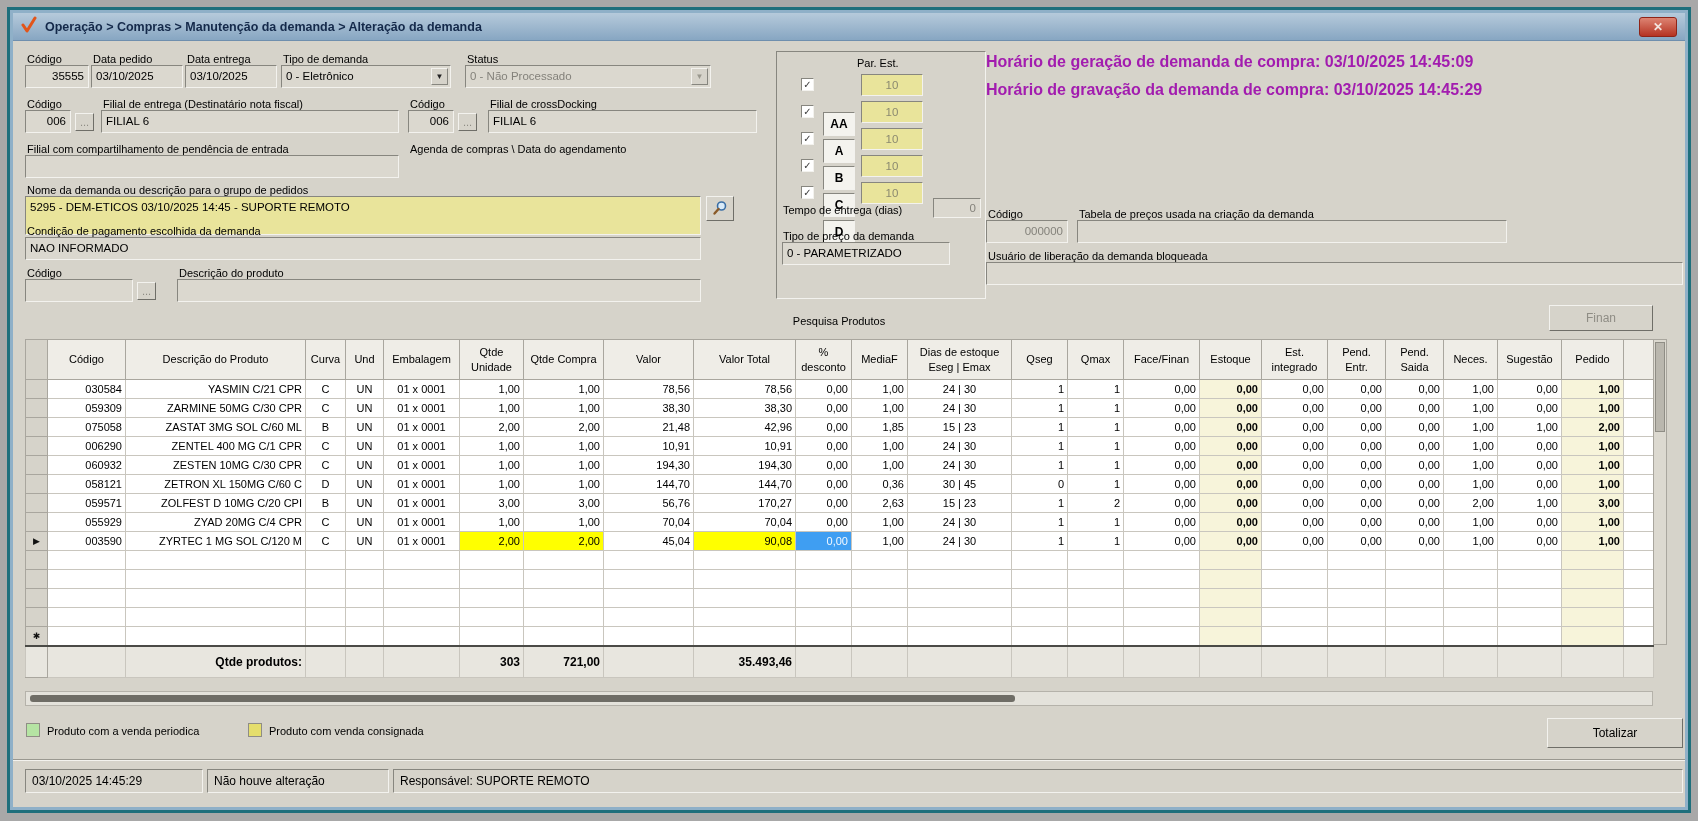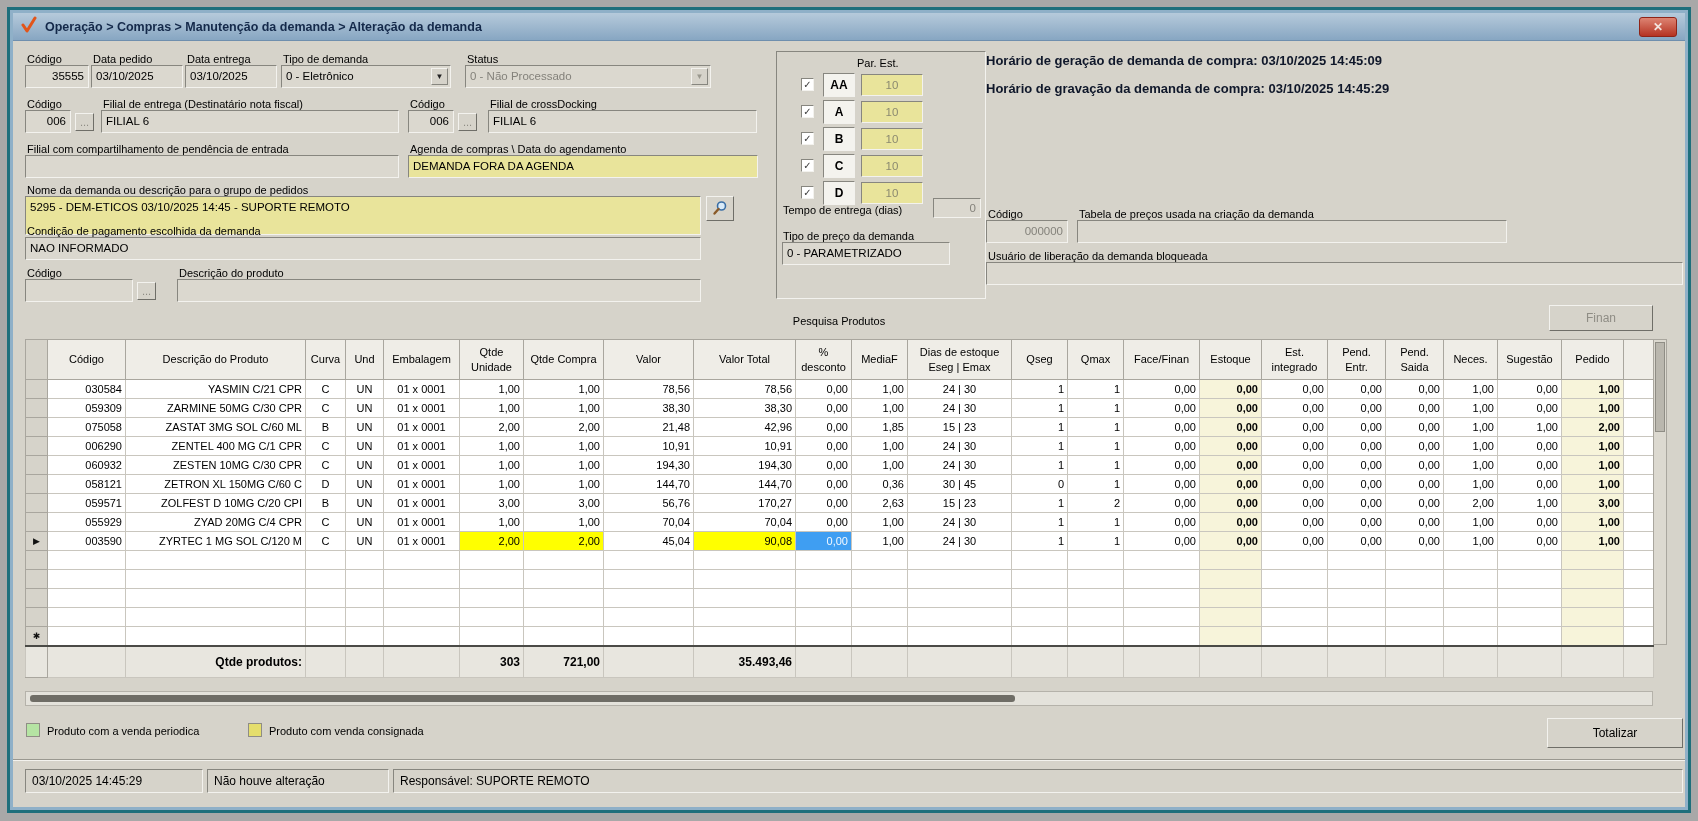--- a/index.html
+++ b/index.html
@@ -26,25 +26,25 @@
   .combo-arrow.dim { color: #9a988e; }
   .btn3d { position: absolute; background: #d6d3ca; border: 1px solid; border-color: #f3f2ee #6f6e68 #6f6e68 #f3f2ee;
            font-size: 11px; display: flex; align-items: center; justify-content: center; color: #000; cursor: default; }
   .btn3d.dimtext { color: #8f8d85; }
   .panel { position: absolute; border: 1px solid; border-color: #87867f #f3f2ee #f3f2ee #87867f; }
   .checkbox { position: absolute; width: 13px; height: 13px; background: #fff; border: 1px solid;
               border-color: #87867f #f3f2ee #f3f2ee #87867f; font-size: 10px; line-height: 11px;
               text-align: center; color: #3c3c3c; }
   .parlbl { position: absolute; width: 32px; height: 24px; background: #f4f3ee; border: 1px solid;
             border-color: #87867f #f3f2ee #f3f2ee #87867f; font-weight: bold; font-size: 12px;
-            display: flex; align-items: center; justify-content: center; }
+            display: flex; align-items: center; justify-content: center; margin-top: 39px; }
   .parval { position: absolute; width: 62px; height: 22px; background: #e9e49b; border: 1px solid;
             border-color: #87867f #f3f2ee #f3f2ee #87867f; font-size: 11.5px; color: #8b8970;
             display: flex; align-items: center; justify-content: center; }
-  .bluetext { position: absolute; font-size: 13px; font-weight: bold; color: #0f172a; white-space: nowrap; }
+  .bluetext { position: absolute; font-size: 16px; font-weight: bold; color: #a21caf; white-space: nowrap; }
   .grid-wrap { position: absolute; left: 12px; top: 298px; }
   table.grid { border-collapse: collapse; table-layout: fixed; background: #fff; font-size: 11px; width: 1628px; }
   .grid th { background: #efede7; border: 1px solid #a9a69e; font-weight: normal; white-space: pre-line;
              text-align: center; padding: 1px; height: 40px; line-height: 1.3; font-size: 11px; }
   .grid th.ind-h, .grid td.ind { background: #d6d3ca; border-color: #a9a69e; }
   .grid td { border: 1px solid #c9c6be; height: 19px; padding: 0 3px; white-space: nowrap;
              overflow: hidden; background: #fff; }
   .grid td.ind { text-align: center; font-size: 9px; padding: 0; color: #111; }
   .grid td.shade { background: #f7f4da; }
   .grid td.b { font-weight: bold; }
@@ -109,21 +109,20 @@
     <div class="field" style="left:88px;top:69px;width:298px">FILIAL 6</div>
     <span class="lbl" style="left:397px;top:57px">Código</span>
     <div class="field right" style="left:395px;top:69px;width:46px">006</div>
     <div class="btn3d dimtext" style="left:445px;top:72px;width:19px;height:18px">...</div>
     <span class="lbl" style="left:477px;top:57px">Filial de crossDocking</span>
     <div class="field" style="left:475px;top:69px;width:269px">FILIAL 6</div>
 
     <span class="lbl" style="left:14px;top:102px">Filial com compartilhamento de pendência de entrada</span>
     <div class="field" style="left:12px;top:114px;width:374px"></div>
     <span class="lbl" style="left:397px;top:102px">Agenda de compras \ Data do agendamento</span>
-    <div class="field yellow" style="left:395px;top:114px;width:350px">DEMANDA FORA DA AGENDA</div>
 
     <span class="lbl" style="left:14px;top:143px">Nome da demanda ou descrição para o grupo de pedidos</span>
     <div class="field yellow" style="left:12px;top:155px;width:676px;height:39px">5295 - DEM-ETICOS 03/10/2025 14:45 - SUPORTE REMOTO</div>
     <div class="btn3d" style="left:693px;top:155px;width:28px;height:25px">
       <span>
         <svg width="16" height="16" viewBox="0 0 16 16">
             <circle cx="9.5" cy="6" r="4" fill="#d8eaf8" stroke="#3a6ea5" stroke-width="1.6"></circle>
             <line x1="6.5" y1="9" x2="2.5" y2="13.5" stroke="#8a5a28" stroke-width="2.4" stroke-linecap="round"></line>
           </svg>
       </span>

